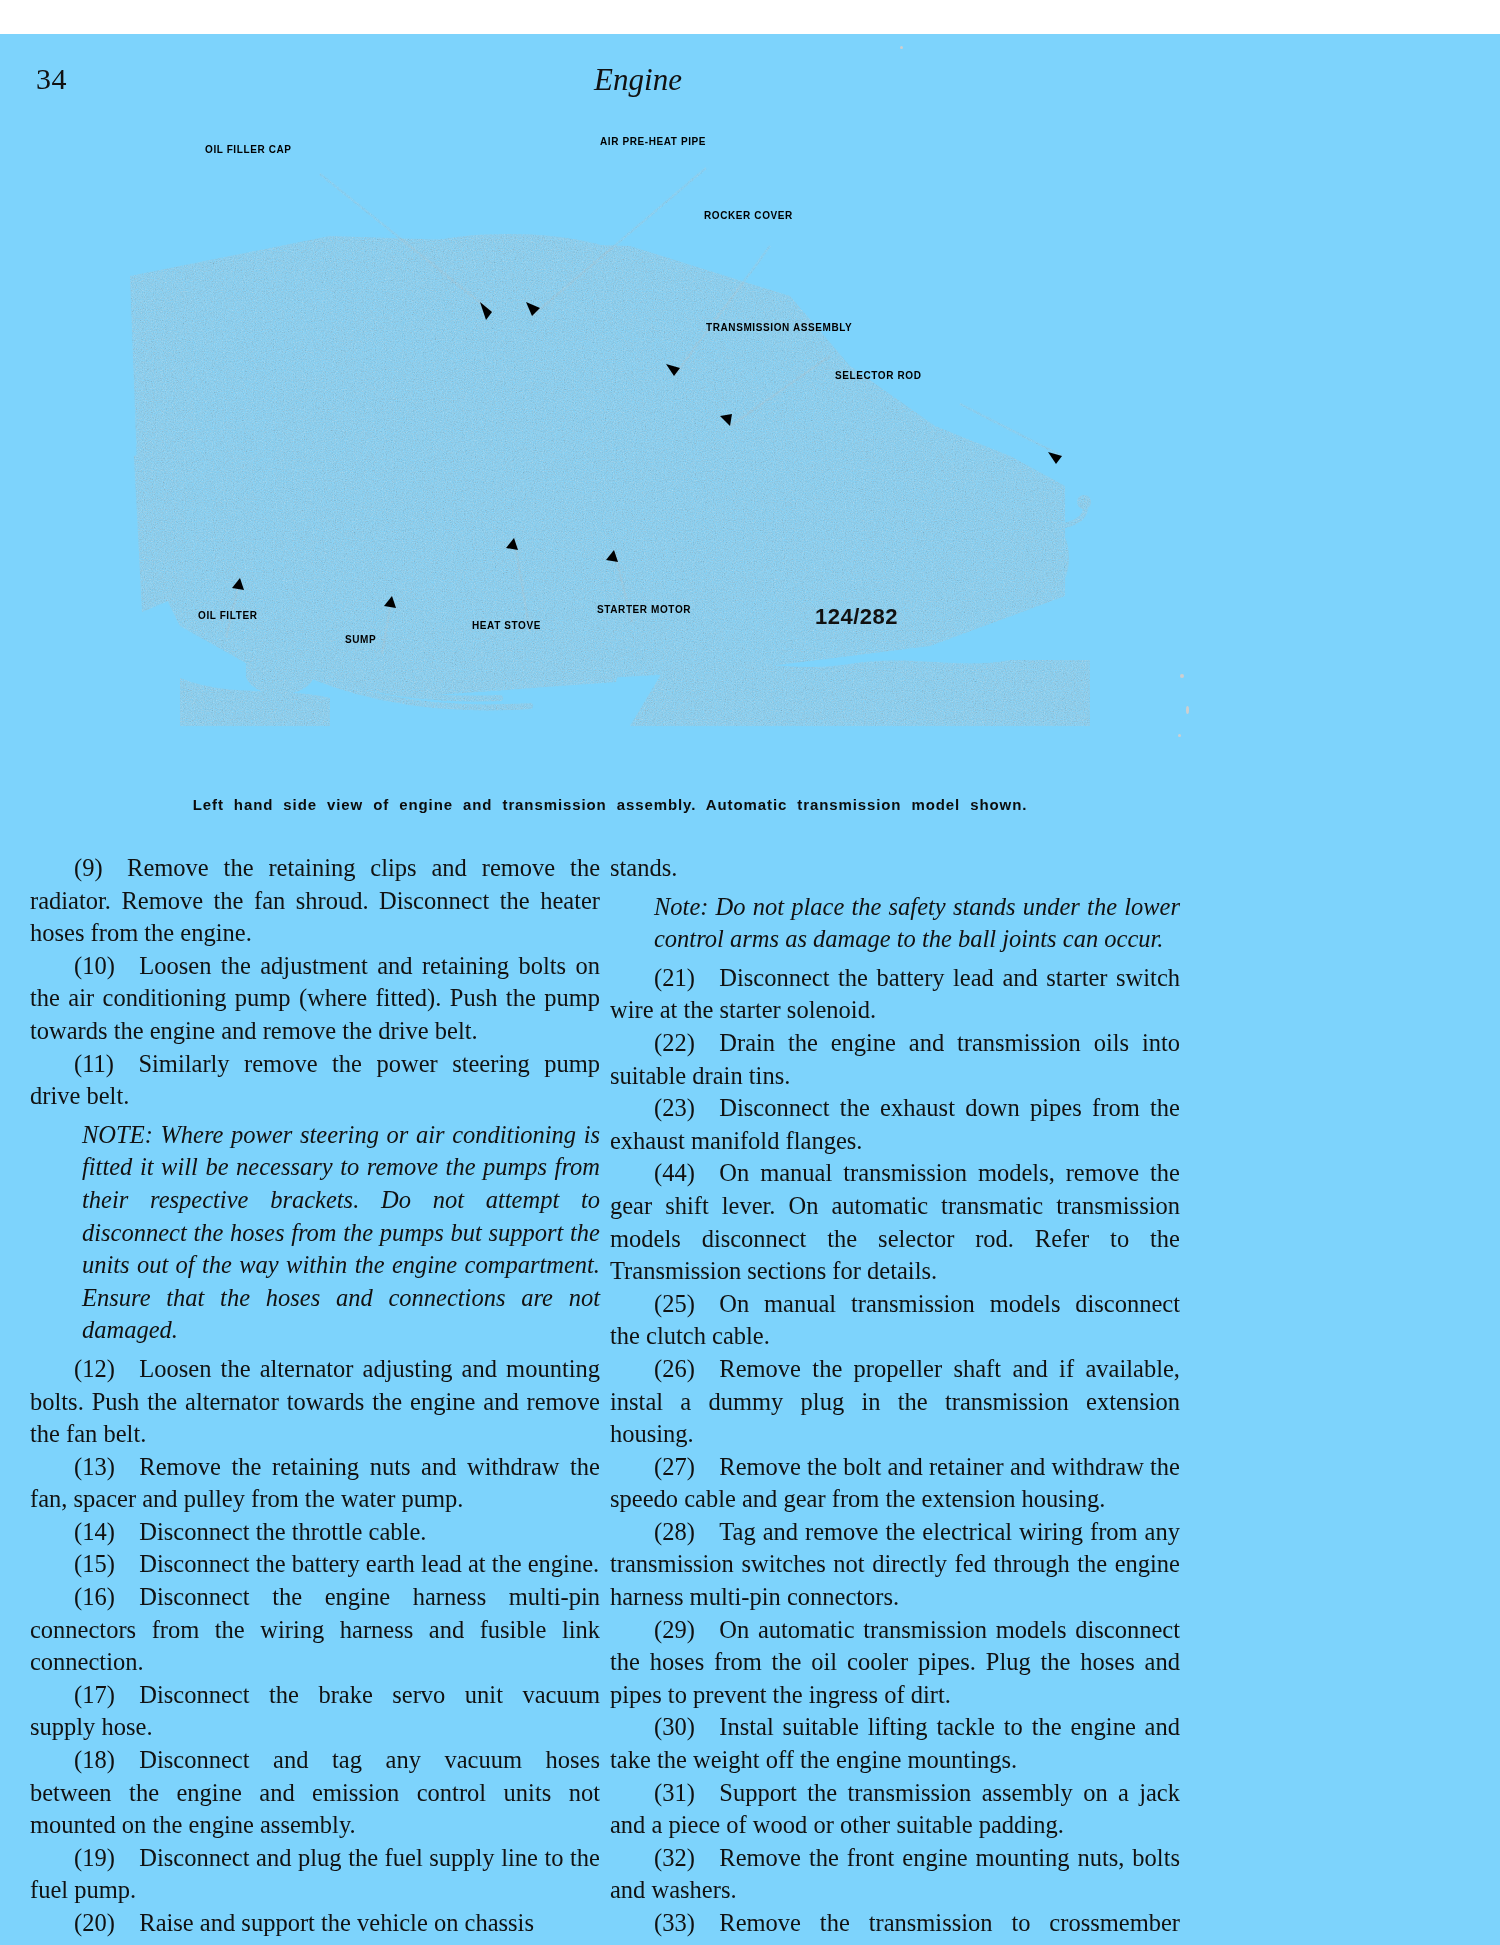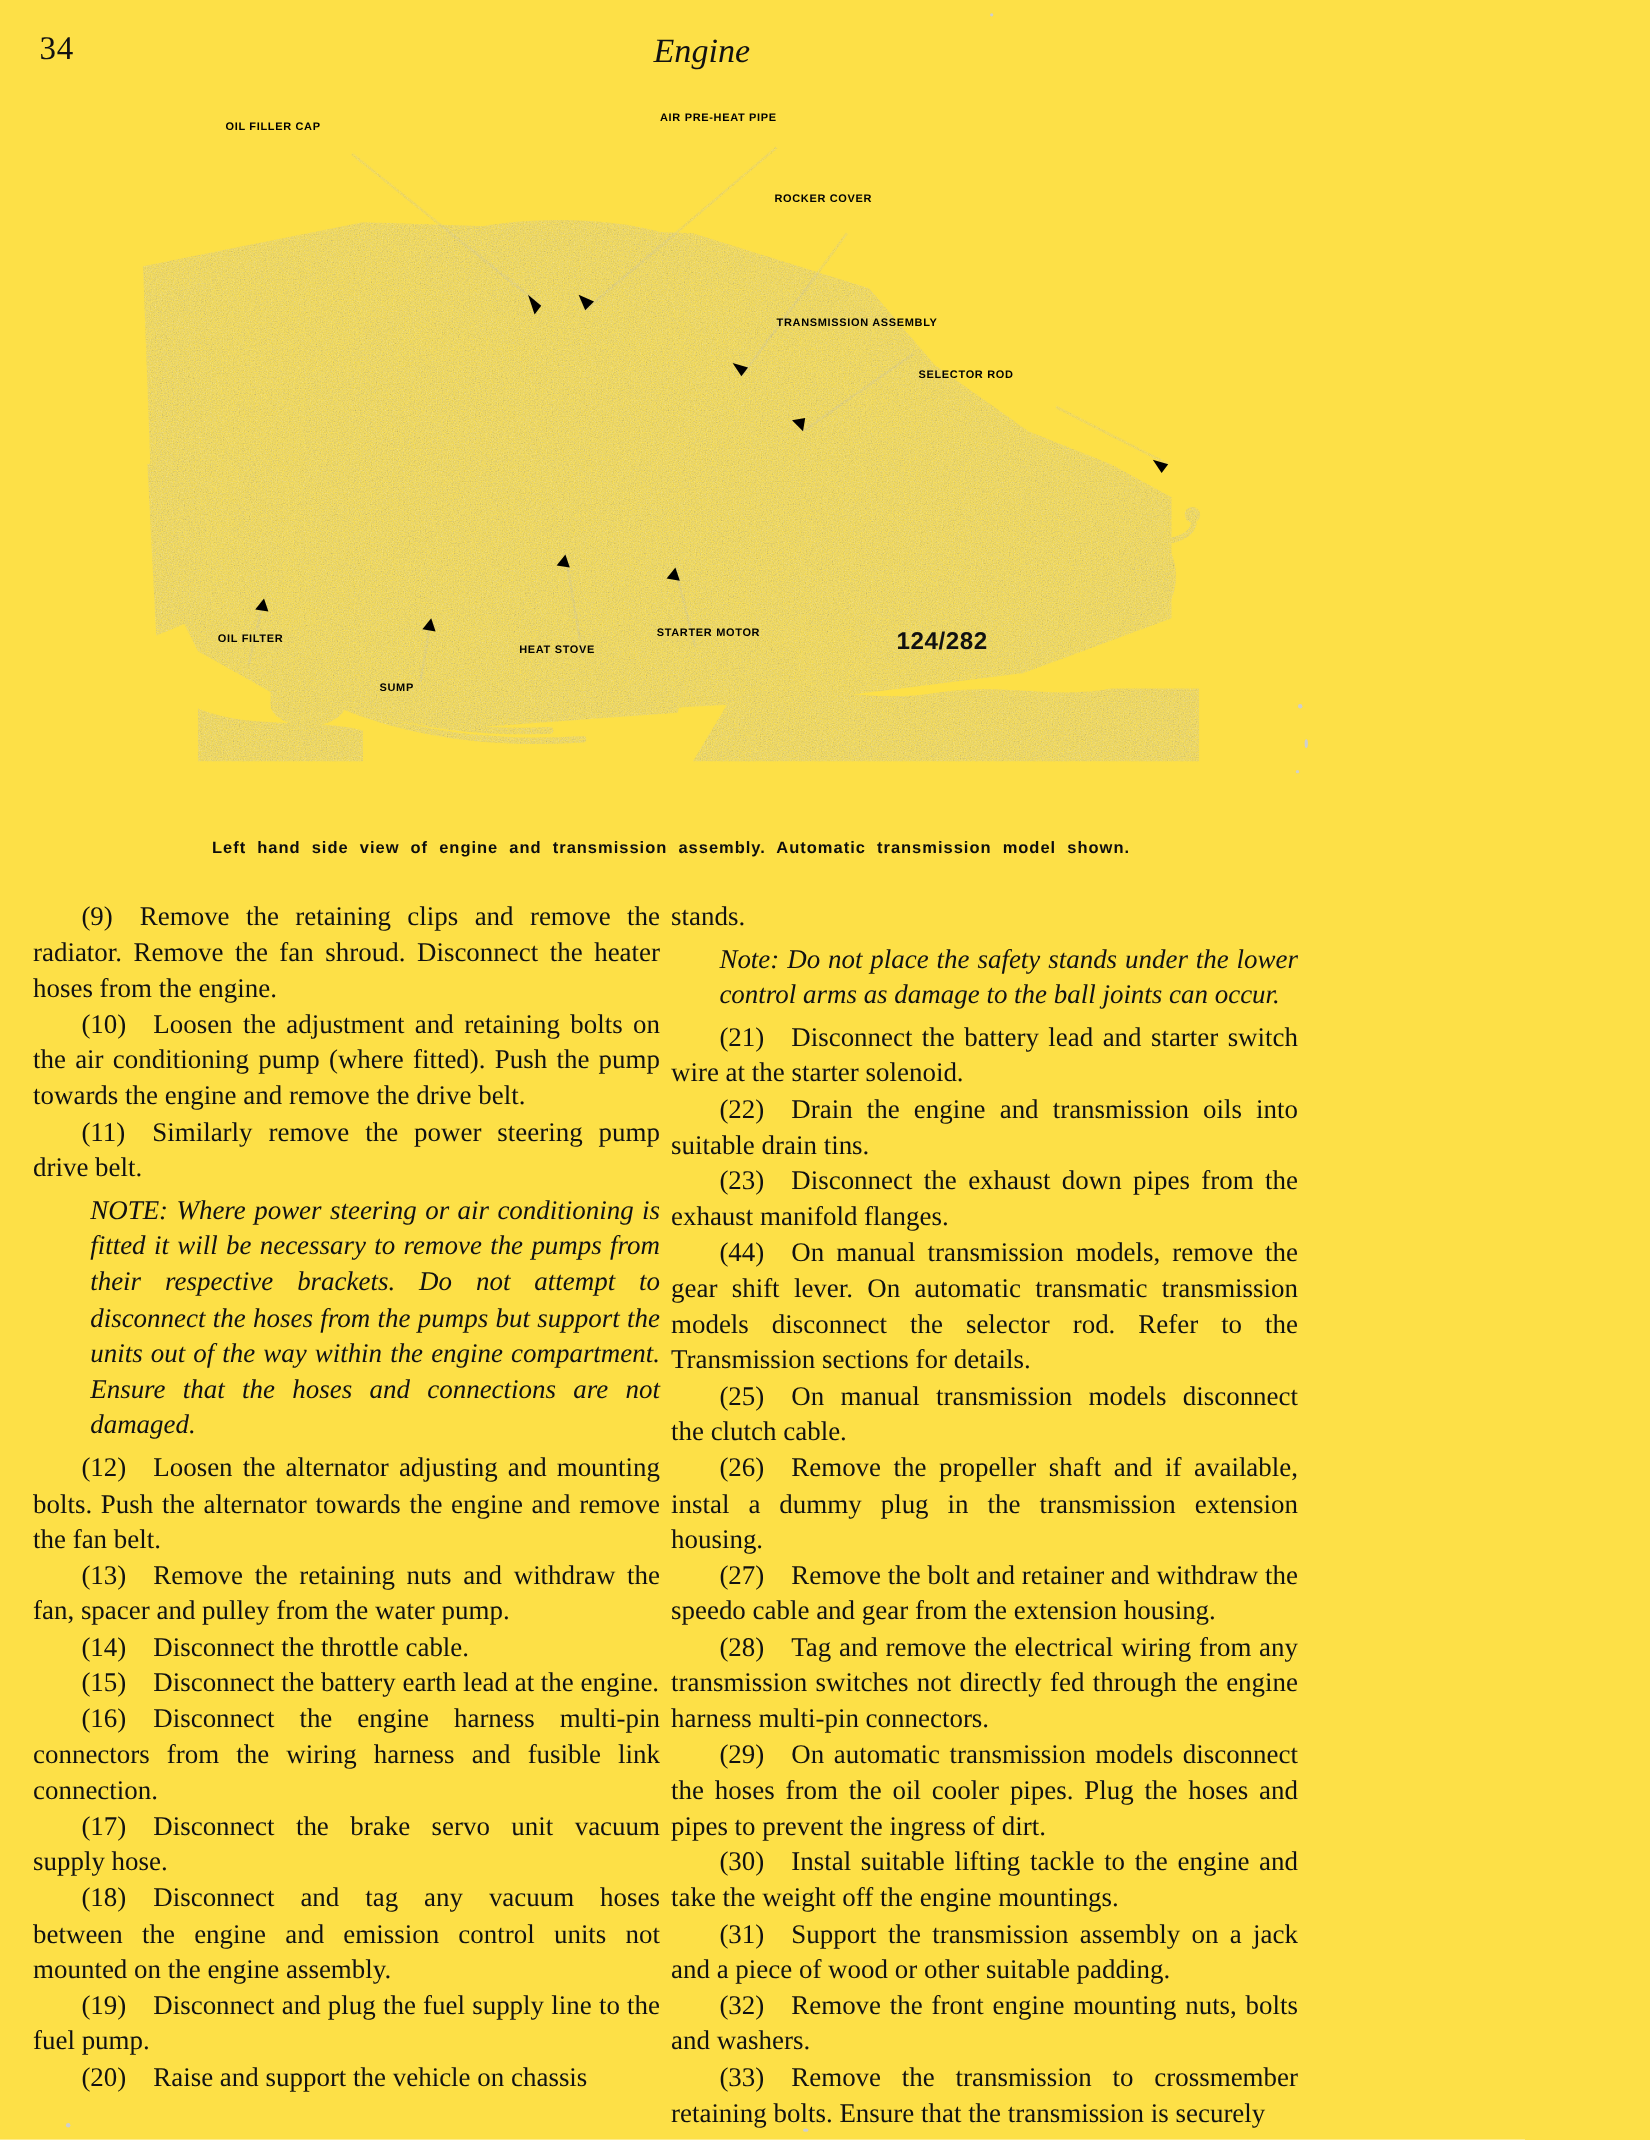--- a/index.html
+++ b/index.html
@@ -6,21 +6,22 @@
   body{
     width:1500px;height:1945px;
     background:#ffffff;
     font-family:"Liberation Serif", serif;
     color:#111;
     position:relative;
     overflow:hidden;
   }
   .page{
     position:absolute;inset:0;
-    background:#fde047;
+    background:#7dd3fc;
+    margin-top:34px;
   }
   
   .runhead{
     position:absolute;left:0;top:28px;width:1500px;height:48px;
   }
   .folio{
     position:absolute;left:36px;top:0;
     font-size:30px;letter-spacing:0.5px;
     font-family:"Liberation Serif", serif;
   }
@@ -280,21 +281,21 @@
         <polygon points="584,424 576,434 588,436"></polygon>
       </g>
     </svg>
 
     <div class="lbl" style="left:175px;top:18px;">OIL FILLER CAP</div>
     <div class="lbl" style="left:570px;top:10px;">AIR PRE-HEAT PIPE</div>
     <div class="lbl" style="left:674px;top:84px;">ROCKER COVER</div>
     <div class="lbl" style="left:676px;top:196px;">TRANSMISSION ASSEMBLY</div>
     <div class="lbl" style="left:805px;top:244px;">SELECTOR ROD</div>
     <div class="lbl" style="left:168px;top:484px;">OIL FILTER</div>
-    <div class="lbl" style="left:315px;top:528px;">SUMP</div>
+    <div class="lbl" style="left:315px;top:508px;">SUMP</div>
     <div class="lbl" style="left:442px;top:494px;">HEAT STOVE</div>
     <div class="lbl" style="left:567px;top:478px;">STARTER MOTOR</div>
 
     <div class="figno" style="left:785px;top:478px;">124/282</div>
   </div>
 
   <div class="caption">Left hand side view of engine and transmission assembly. Automatic transmission model shown.</div>
 
   <div class="col left">
       <p>(9) Remove the retaining clips and remove the radiator. Remove the fan shroud. Disconnect the heater hoses from the engine.</p>

